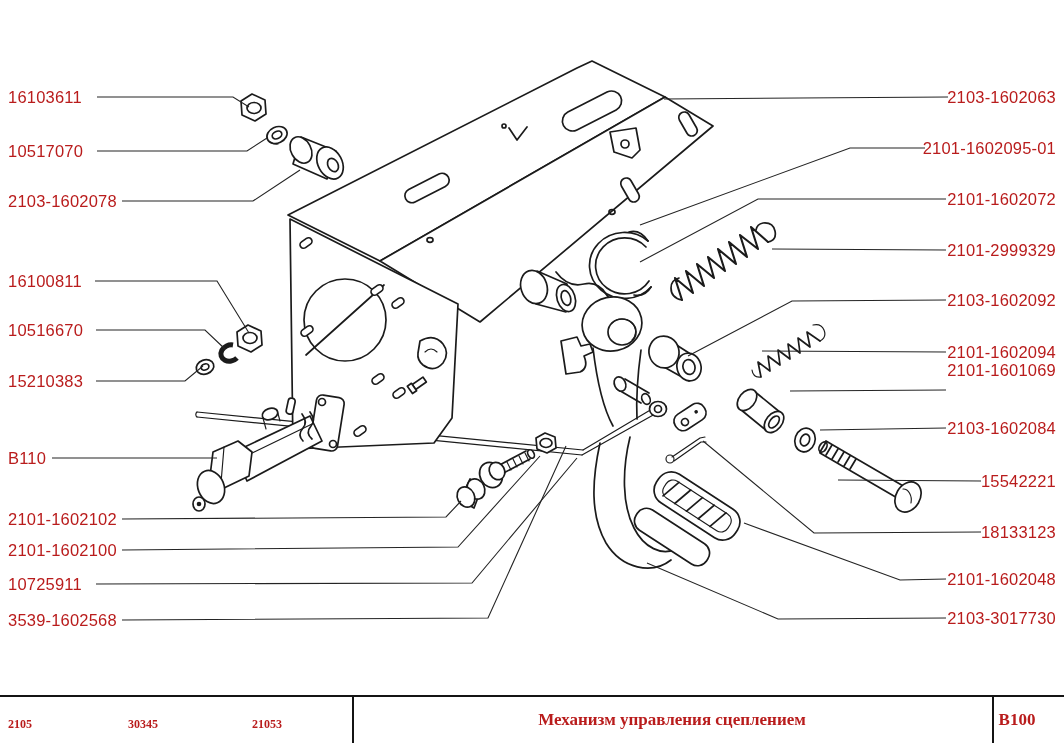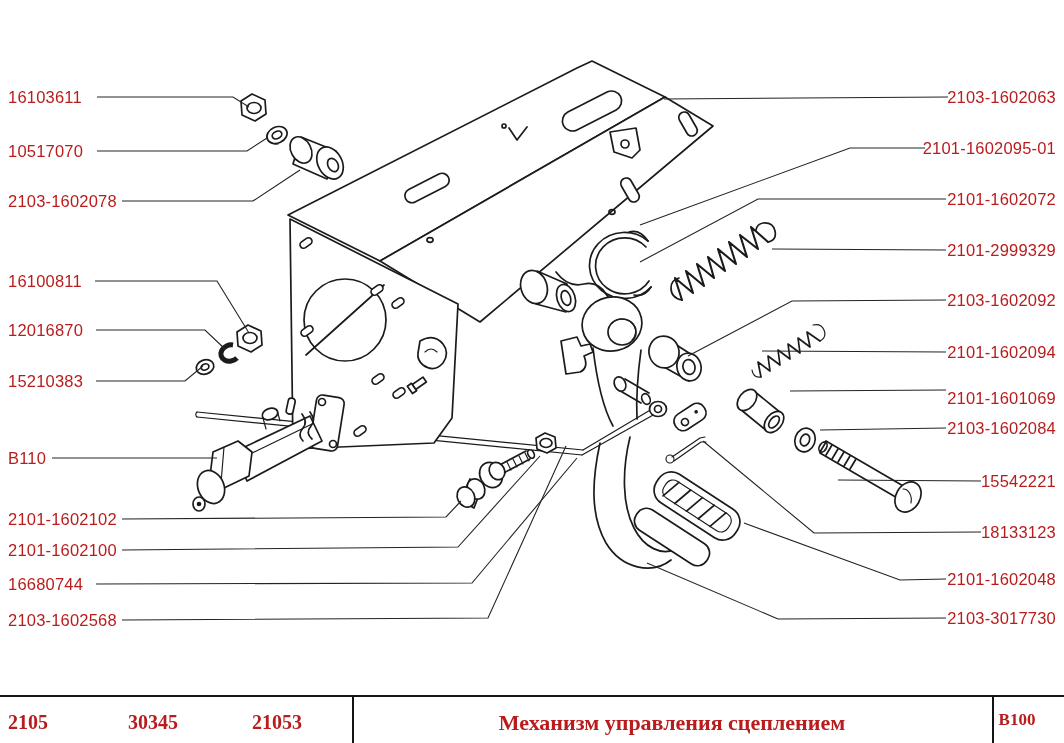--- a/index.html
+++ b/index.html
@@ -14,22 +14,22 @@
   .ldr{fill:none;stroke:#242424;stroke-width:1.1;}
   .blk{fill:#1b1b1b;stroke:none;}
   
   .lbl{position:absolute;font-size:16.5px;letter-spacing:.2px;white-space:nowrap;line-height:20px;height:20px;}
   .lbl-r{right:8px;text-align:left;}
   .lbl-l{left:8px;}
   
   .footer{position:absolute;left:0;top:695px;width:1064px;height:48px;border-top:2.6px solid #141414;
           font-family:"Liberation Serif",serif;font-weight:bold;}
   .vline{position:absolute;top:0;width:1.6px;height:48px;background:#141414;}
-  .fcell{position:absolute;top:14px;font-size:20px;}
-  .ftitle{position:absolute;top:13px;left:352px;width:640px;text-align:center;font-size:22px;}
+  .fcell{position:absolute;top:20px;font-size:12px;}
+  .ftitle{position:absolute;top:13px;left:352px;width:640px;text-align:center;font-size:17px;}
   .fcode{position:absolute;top:13px;left:992px;width:50px;text-align:center;font-size:17px;}
 </style>
 </head>
 <body>
 
 <div class="stage">
 
 <svg width="1064" height="743" viewBox="0 0 1064 743">
 
   <g>
@@ -250,35 +250,35 @@
     <polyline class="ldr" points="981,532 814,533 703,441"></polyline>
     <polyline class="ldr" points="946,579 900,580 744,523"></polyline>
     <polyline class="ldr" points="946,618 778,619 647,563"></polyline>
   </g>
 </svg>
 
 <div class="lbl lbl-l" style="top:87px">16103611</div>
 <div class="lbl lbl-l" style="top:141px">10517070</div>
 <div class="lbl lbl-l" style="top:191px">2103-1602078</div>
 <div class="lbl lbl-l" style="top:271px">16100811</div>
-<div class="lbl lbl-l" style="top:320px">12016870</div>
+<div class="lbl lbl-l" style="top:320px">10516670</div>
 <div class="lbl lbl-l" style="top:371px">15210383</div>
 <div class="lbl lbl-l" style="top:448px">B110</div>
 <div class="lbl lbl-l" style="top:509px">2101-1602102</div>
 <div class="lbl lbl-l" style="top:540px">2101-1602100</div>
-<div class="lbl lbl-l" style="top:574px">16680744</div>
-<div class="lbl lbl-l" style="top:610px">2103-1602568</div>
+<div class="lbl lbl-l" style="top:574px">10725911</div>
+<div class="lbl lbl-l" style="top:610px">3539-1602568</div>
 
 <div class="lbl lbl-r" style="top:87px">2103-1602063</div>
 <div class="lbl lbl-r" style="top:138px">2101-1602095-01</div>
 <div class="lbl lbl-r" style="top:189px">2101-1602072</div>
 <div class="lbl lbl-r" style="top:240px">2101-2999329</div>
 <div class="lbl lbl-r" style="top:290px">2103-1602092</div>
 <div class="lbl lbl-r" style="top:342px">2101-1602094</div>
-<div class="lbl lbl-r" style="top:388px">2101-1601069</div>
+<div class="lbl lbl-r" style="top:360px">2101-1601069</div>
 <div class="lbl lbl-r" style="top:418px">2103-1602084</div>
 <div class="lbl lbl-r" style="top:471px">15542221</div>
 <div class="lbl lbl-r" style="top:522px">18133123</div>
 <div class="lbl lbl-r" style="top:569px">2101-1602048</div>
 <div class="lbl lbl-r" style="top:608px">2103-3017730</div>
 
 <div class="footer">
   <div class="vline" style="left:352px"></div>
   <div class="vline" style="left:992px"></div>
   <span class="fcell" style="left:8px">2105</span>

